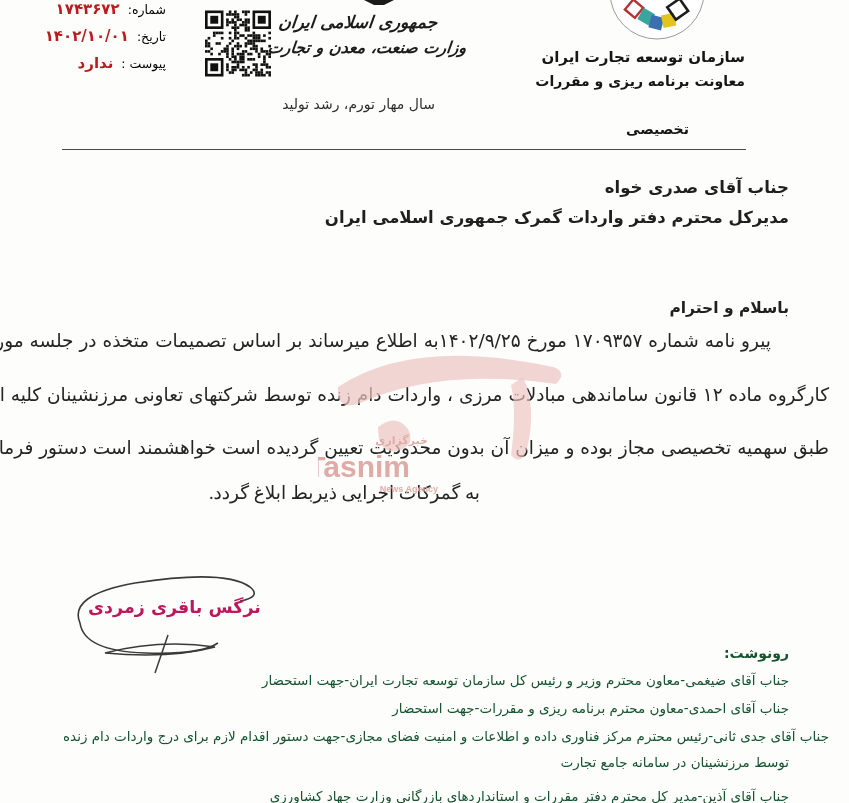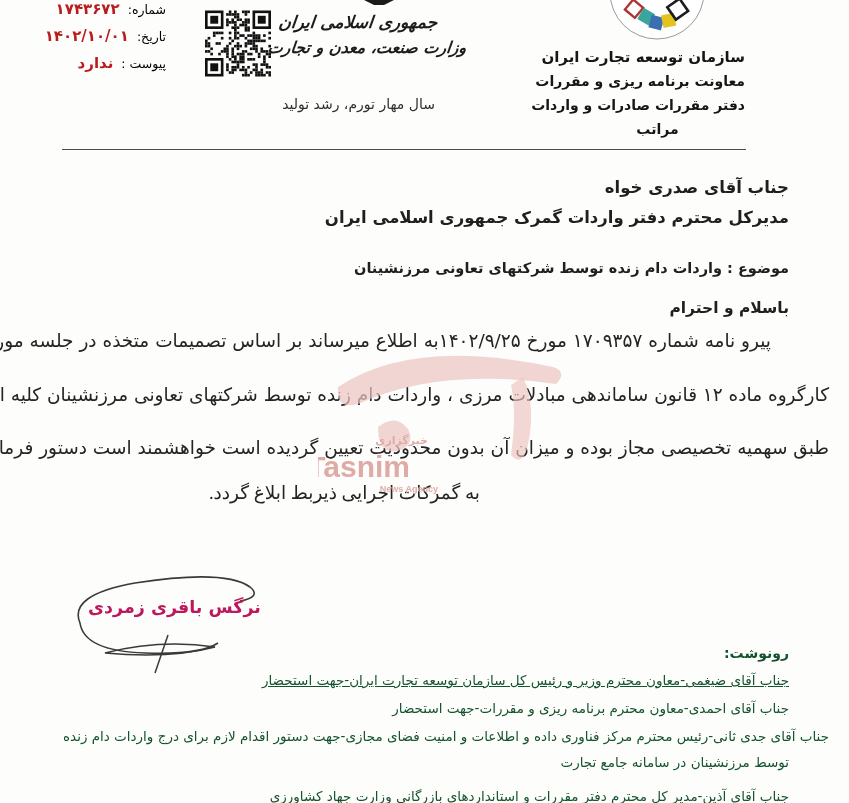--- a/index.html
+++ b/index.html
@@ -282,29 +282,27 @@
         <path id="ringpath" d="M 16 50 A 43 43 0 0 0 102 50" transform="rotate(180 59 50)"></path>
         <path id="ringpath2" d="M 17 52 A 42 42 0 1 0 101 52"></path>
       </defs>
       <text font-size="7.2" fill="#2b2b2b" font-family="Liberation Sans, sans-serif" letter-spacing=".4">
         <textPath href="#ringpath2" startOffset="4%">Trade Promotion Organization of Iran</textPath>
       </text>
     </svg>
   </div>
   <div class="abs org-line nowrap" style="left:570px;top:73px;width:175px;font-size:14px;">معاونت برنامه ریزی و مقررات</div>
   <div class="abs org-line nowrap" style="left:570px;top:48px;width:175px;font-size:15px;">سازمان توسعه تجارت ایران</div>
-  <div class="abs org-line nowrap" style="left:570px;top:97px;width:175px;font-size:14px;">دفتر مقررات صادرات و واردات</div>
-  <div class="abs org-line nowrap" style="left:570px;top:121px;width:175px;font-size:14px;">مراتب</div>
+  <div class="abs org-line nowrap" style="left:570px;top:121px;width:175px;font-size:14px;">تخصیصی</div>
 
   <div class="abs divider"></div>
 
   <div class="abs bold nowrap" style="right:60px;top:178px;font-size:16.5px;">جناب آقای صدری خواه</div>
   <div class="abs bold nowrap" style="right:60px;top:208px;font-size:16.5px;">مدیرکل محترم دفتر واردات گمرک جمهوری اسلامی ایران</div>
 
-  <div class="abs bold nowrap" style="right:60px;top:260px;font-size:14.5px;">موضوع : واردات دام زنده توسط شرکتهای تعاونی مرزنشینان</div>
 
   <div class="abs bold nowrap" style="right:60px;top:299px;font-size:15.5px;">باسلام و احترام</div>
 
   <div class="abs body-line nowrap" style="right:78px;top:330px;">پیرو نامه شماره ۱۷۰۹۳۵۷ مورخ ۱۴۰۲/۹/۲۵به اطلاع میرساند بر اساس تصمیمات متخذه در جلسه مورخ ۱۴۰۲/۹/۱۸</div>
   <div class="abs body-line nowrap" style="right:20px;top:384px;">کارگروه ماده ۱۲ قانون ساماندهی مبادلات مرزی ، واردات دام زنده توسط شرکتهای تعاونی مرزنشینان کلیه استانهای مرزی</div>
   <div class="abs body-line nowrap" style="right:20px;top:437px;">طبق سهمیه تخصیصی مجاز بوده و میزان آن بدون محدودیت تعیین گردیده است خواهشمند است دستور فرمایید مراتب</div>
   <div class="abs body-line nowrap" style="right:369px;top:482px;font-family:Liberation Serif, serif;">به گمرکات اجرایی ذیربط ابلاغ گردد.</div>
 
   <div class="abs watermark" style="left:318px;top:332px;width:260px;height:200px;">
     <svg width="260" height="200" viewBox="0 0 260 200" xmlns="http://www.w3.org/2000/svg">
@@ -321,19 +319,19 @@
     <svg width="230" height="110" viewBox="0 0 230 110" xmlns="http://www.w3.org/2000/svg">
       <path d="M30 58 Q 18 30 85 18 Q 175 4 200 22 Q 212 32 190 36" fill="none" stroke="#3a3a3a" stroke-width="1.6"></path>
       <path d="M30 58 Q 34 86 95 88 Q 150 90 168 78" fill="none" stroke="#3a3a3a" stroke-width="1.6"></path>
       <path d="M55 88 Q 110 74 165 82 Q 120 94 55 88 Z" fill="none" stroke="#3a3a3a" stroke-width="1.5"></path>
       <path d="M118 70 L 105 108" fill="none" stroke="#3a3a3a" stroke-width="1.5"></path>
     </svg>
     <div class="abs bold nowrap" style="left:38px;top:32px;font-size:17.5px;color:#be185d;">نرگس باقری زمردی</div>
   </div>
 
   <div class="abs bold nowrap cc-line" style="right:60px;top:645px;font-size:14px;">رونوشت:</div>
-  <div class="abs cc-line nowrap" style="right:60px;top:672px;text-decoration:underline;">جناب آقای ضیغمی-معاون محترم وزیر و رئیس کل سازمان توسعه تجارت ایران-جهت استحضار</div>
+  <div class="abs cc-line nowrap" style="right:60px;top:672px;">جناب آقای ضیغمی-معاون محترم وزیر و رئیس کل سازمان توسعه تجارت ایران-جهت استحضار</div>
   <div class="abs cc-line nowrap" style="right:60px;top:700px;">جناب آقای احمدی-معاون محترم برنامه ریزی و مقررات-جهت استحضار</div>
   <div class="abs cc-line nowrap" style="right:20px;top:728px;">جناب آقای جدی ثانی-رئیس محترم مرکز فناوری داده و اطلاعات و امنیت فضای مجازی-جهت دستور اقدام لازم برای درج  واردات دام زنده</div>
   <div class="abs cc-line nowrap" style="right:60px;top:754px;">توسط مرزنشینان در سامانه جامع تجارت</div>
   <div class="abs cc-line nowrap" style="right:60px;top:788px;">جناب آقای آذین-مدیر کل محترم دفتر مقررات و استانداردهای بازرگانی وزارت جهاد کشاورزی</div>
 
 </div>
 
 </body></html>

